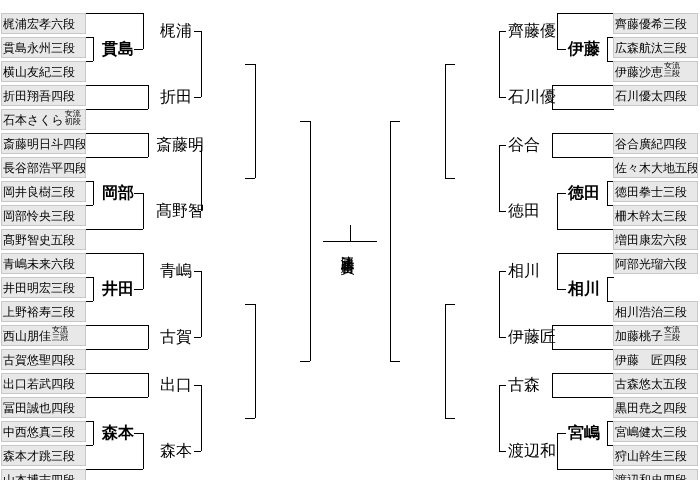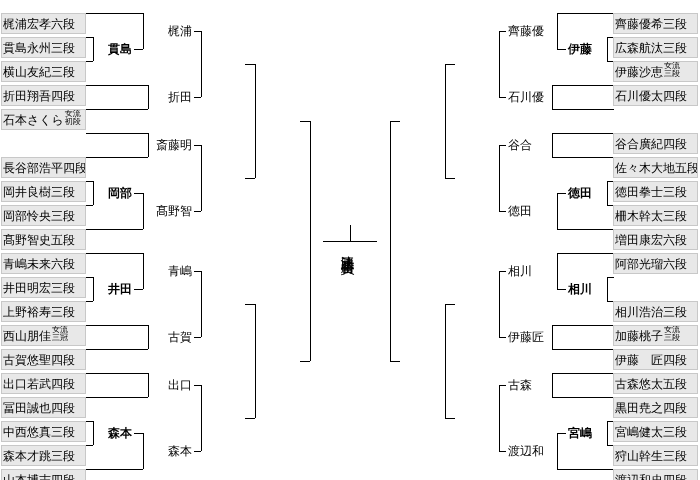--- a/index.html
+++ b/index.html
@@ -12,21 +12,21 @@
     position:absolute;width:85px;height:21px;box-sizing:border-box;
     background:#e8e8e8;border:1px solid #c8c8c8;
     display:flex;align-items:flex-start;padding-left:1px;
     font-size:12px;line-height:21px;white-space:nowrap;overflow:hidden;margin-top:11px;
   }
   .pbox.lft{left:1px;}
   .pbox.rgt{left:613px;}
   .rk{display:inline-flex;flex-direction:column;margin-left:1px;}
   .rk i{font-style:normal;font-size:8px;line-height:8px;letter-spacing:0;}
   .wl{
-    position:absolute;height:14px;font-size:12px;line-height:14px;
+    position:absolute;height:14px;font-size:16px;line-height:14px;
     white-space:nowrap;overflow:visible;
   }
   .r1L{left:102px;width:30px;text-align:right;font-weight:bold;}
   .r2L{left:156px;width:36px;text-align:right;}
   .r1R{left:568px;width:30px;text-align:left;font-weight:bold;}
   .r2R{left:508px;width:40px;text-align:left;}
   .final{
     position:absolute;left:340px;top:245px;height:110px;
     writing-mode:vertical-rl;text-orientation:upright;
     font-size:14px;line-height:16px;letter-spacing:1px;
@@ -66,20 +66,23 @@
   <div class="pbox lft" style="top:74px">
       <span>折田翔吾四段</span>
     </div>
   <div class="pbox lft" style="top:98px">
       <span>石本さくら</span>
       <span class="rk">
         <i>女流</i>
         <i>初段</i>
       </span>
     </div>
+  <div class="pbox lft" style="top:122px">
+      <span>斎藤明日斗四段</span>
+    </div>
   <div class="pbox lft" style="top:146px">
       <span>長谷部浩平四段</span>
     </div>
   <div class="pbox lft" style="top:170px">
       <span>岡井良樹三段</span>
     </div>
   <div class="pbox lft" style="top:194px">
       <span>岡部怜央三段</span>
     </div>
   <div class="pbox lft" style="top:218px">

